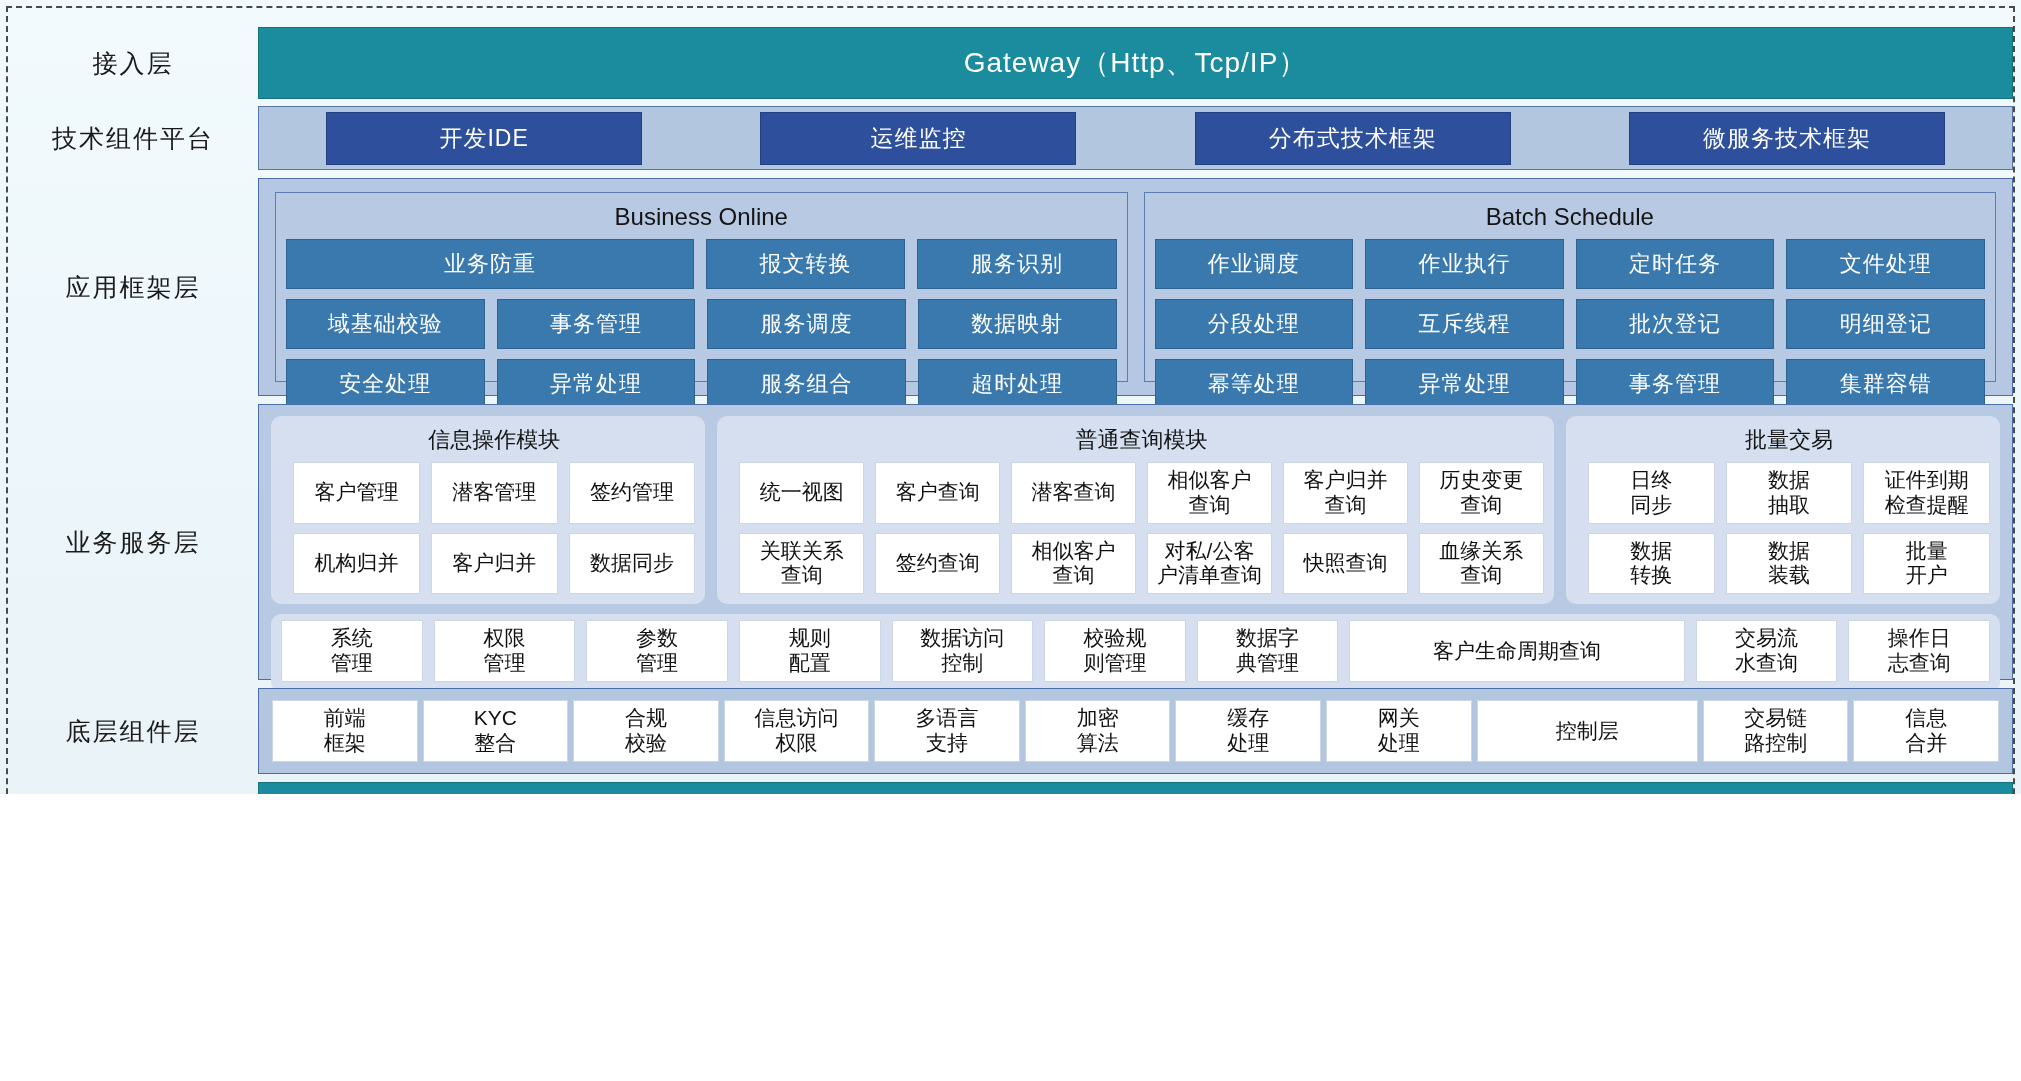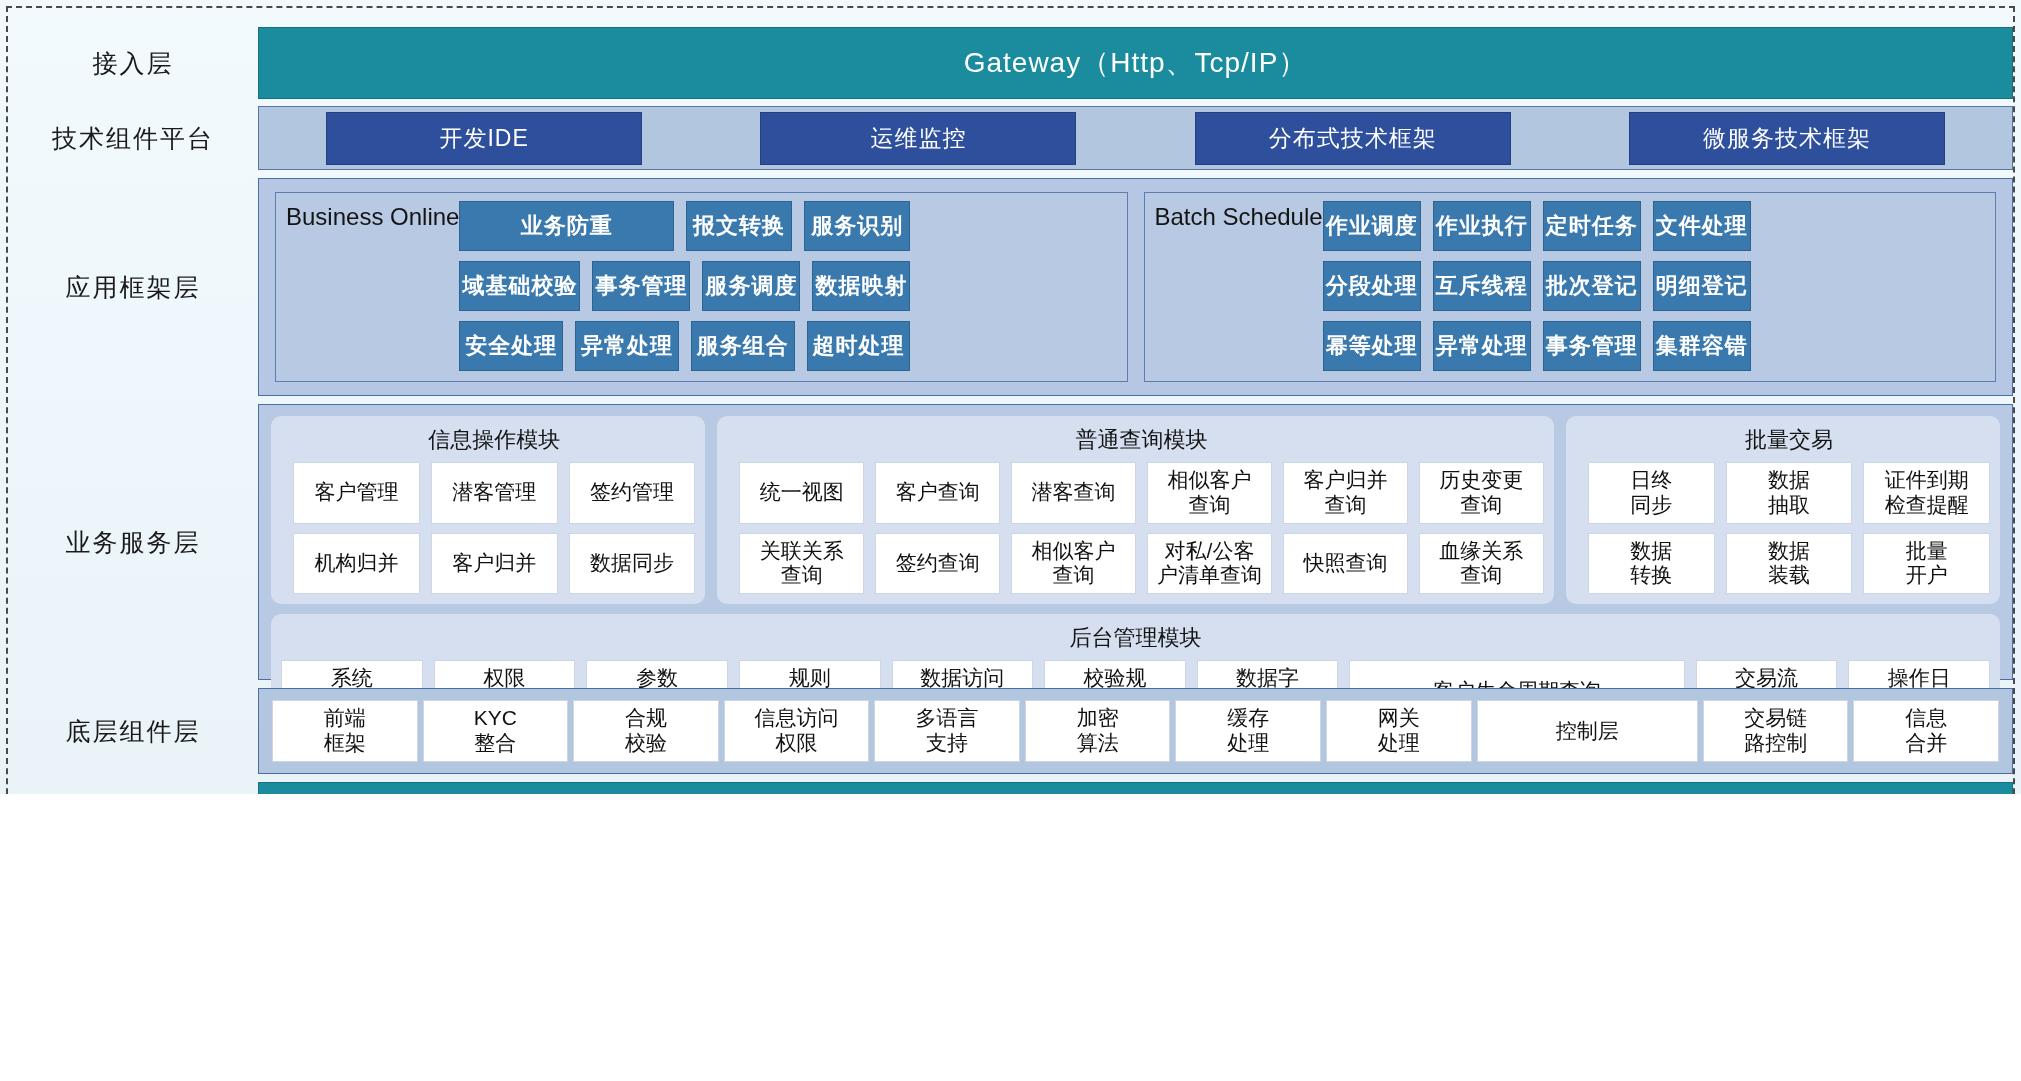--- a/index.html
+++ b/index.html
@@ -85,30 +85,30 @@
     display: flex;
     gap: 16px;
     padding: 13px 16px;
   }
   .app-group {
     flex: 1;
     background: #b8c9e4;
     border: 1px solid #5d7cb0;
     padding: 8px 10px 12px 10px;
     display: flex;
-    flex-direction: row;
+    flex-direction: column;
   }
   .app-group-title {
     text-align: center;
     font-size: 24px;
     color: #141414;
     padding: 2px 0 8px 0;
   }
   .app-rows { display: flex; flex-direction: column; gap: 10px; }
-  .app-row { display: flex; gap: 12px; font-weight: bold; }
+  .app-row { display: flex; gap: 12px; }
   .app-chip {
     flex: 1;
     background: #3a79ad;
     border: 1px solid #2c6391;
     color: #ffffff;
     font-size: 22px;
     text-align: center;
     padding: 9px 2px;
     letter-spacing: 1px;
     white-space: nowrap;
@@ -332,21 +332,20 @@
                   <div class="cell">数据
 装载</div>
                   <div class="cell">批量
 开户</div>
                 </div>
               </div>
             </div>
           </div>
         <div class="biz-lower">
           <div class="admin-mod">
-            <div class="biz-mod-title">后台管理模块</div>
             <div class="admin-row" id="admin-row">
                 <div class="cell" style="flex: 1 1 0%; min-height: 62px;">系统
 管理</div>
                 <div class="cell" style="flex: 1 1 0%; min-height: 62px;">权限
 管理</div>
                 <div class="cell" style="flex: 1 1 0%; min-height: 62px;">参数
 管理</div>
                 <div class="cell" style="flex: 1 1 0%; min-height: 62px;">规则
 配置</div>
                 <div class="cell" style="flex: 1 1 0%; min-height: 62px;">数据访问

